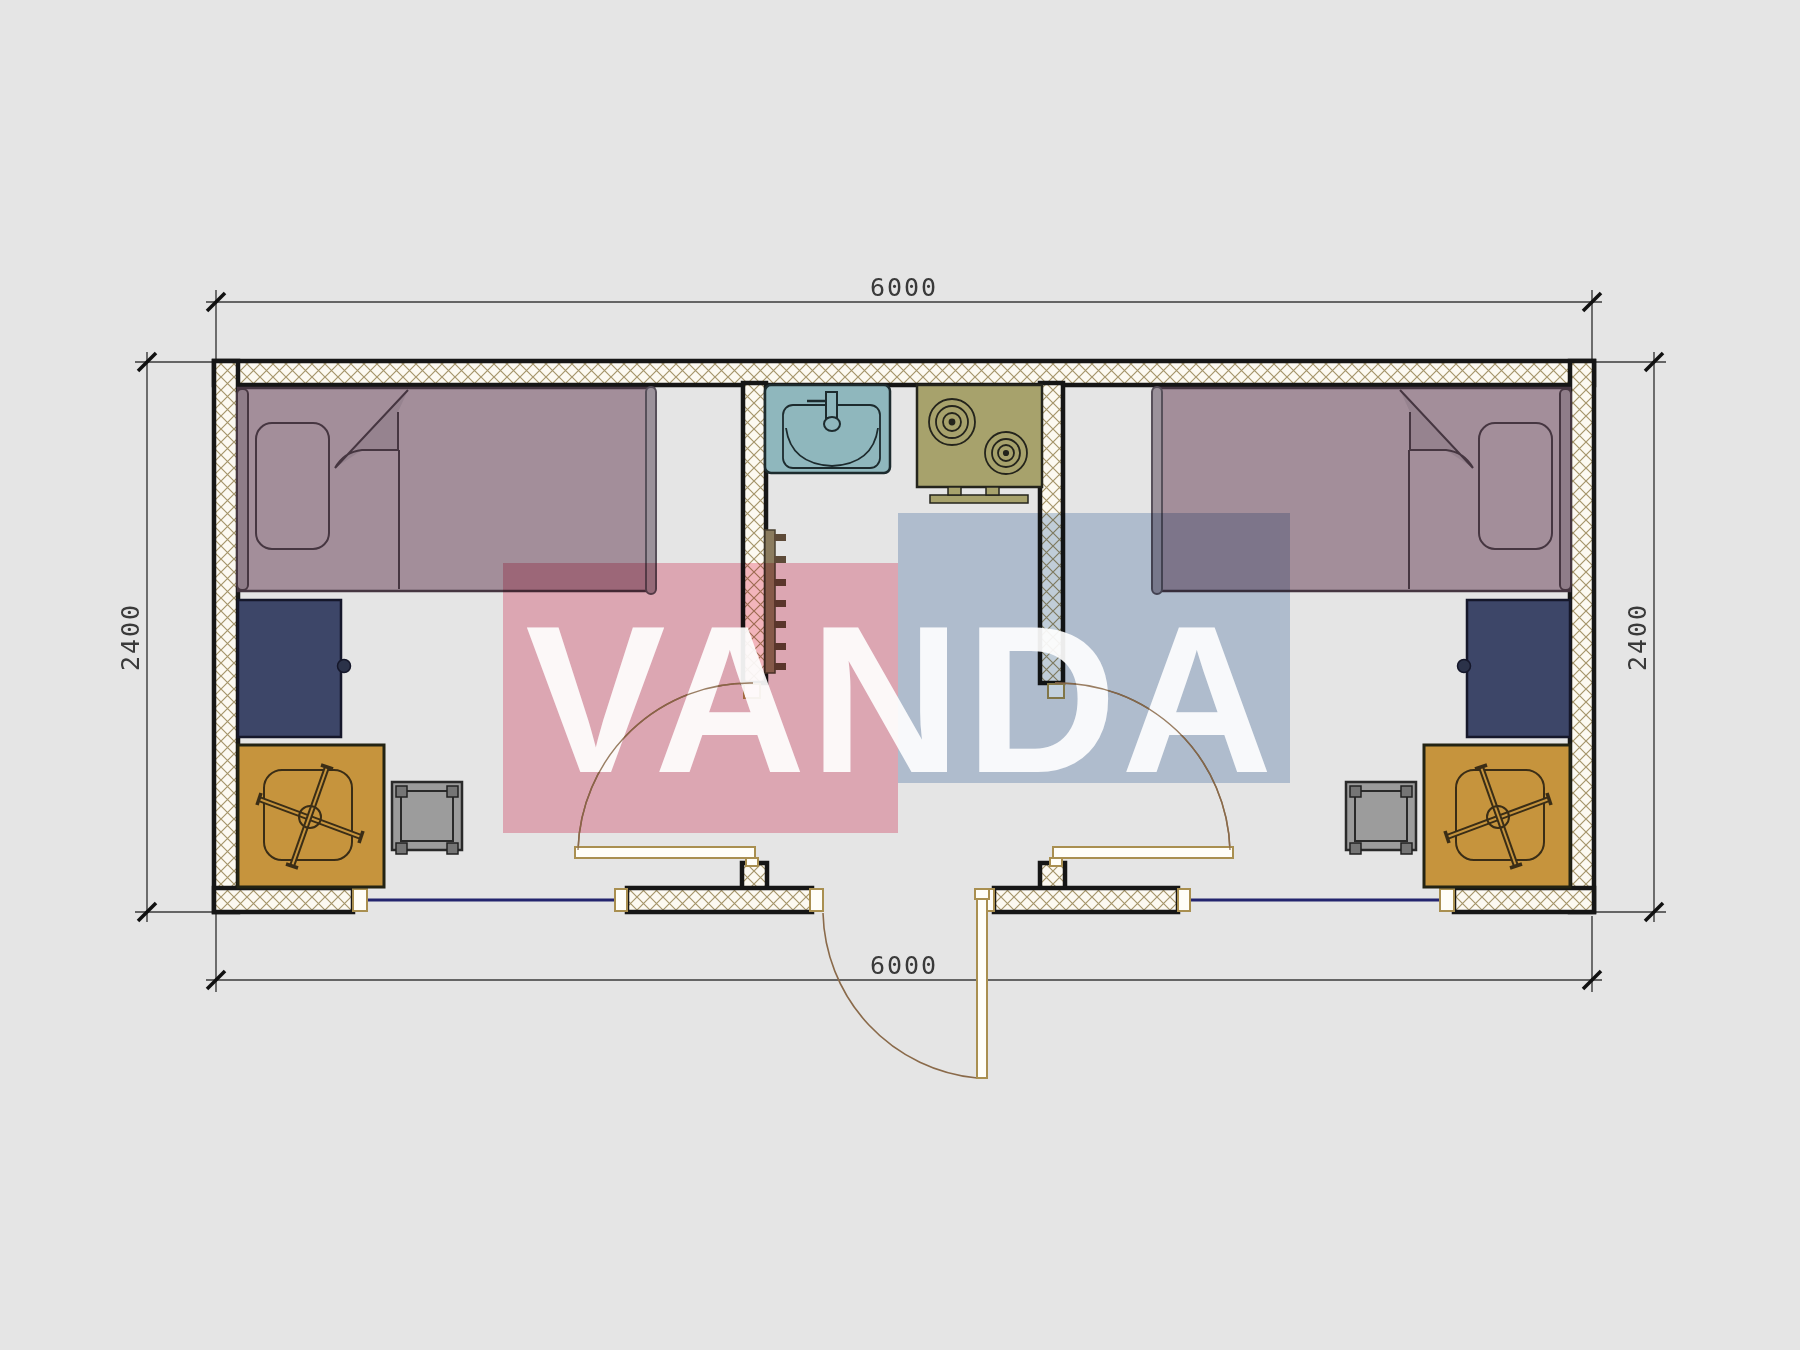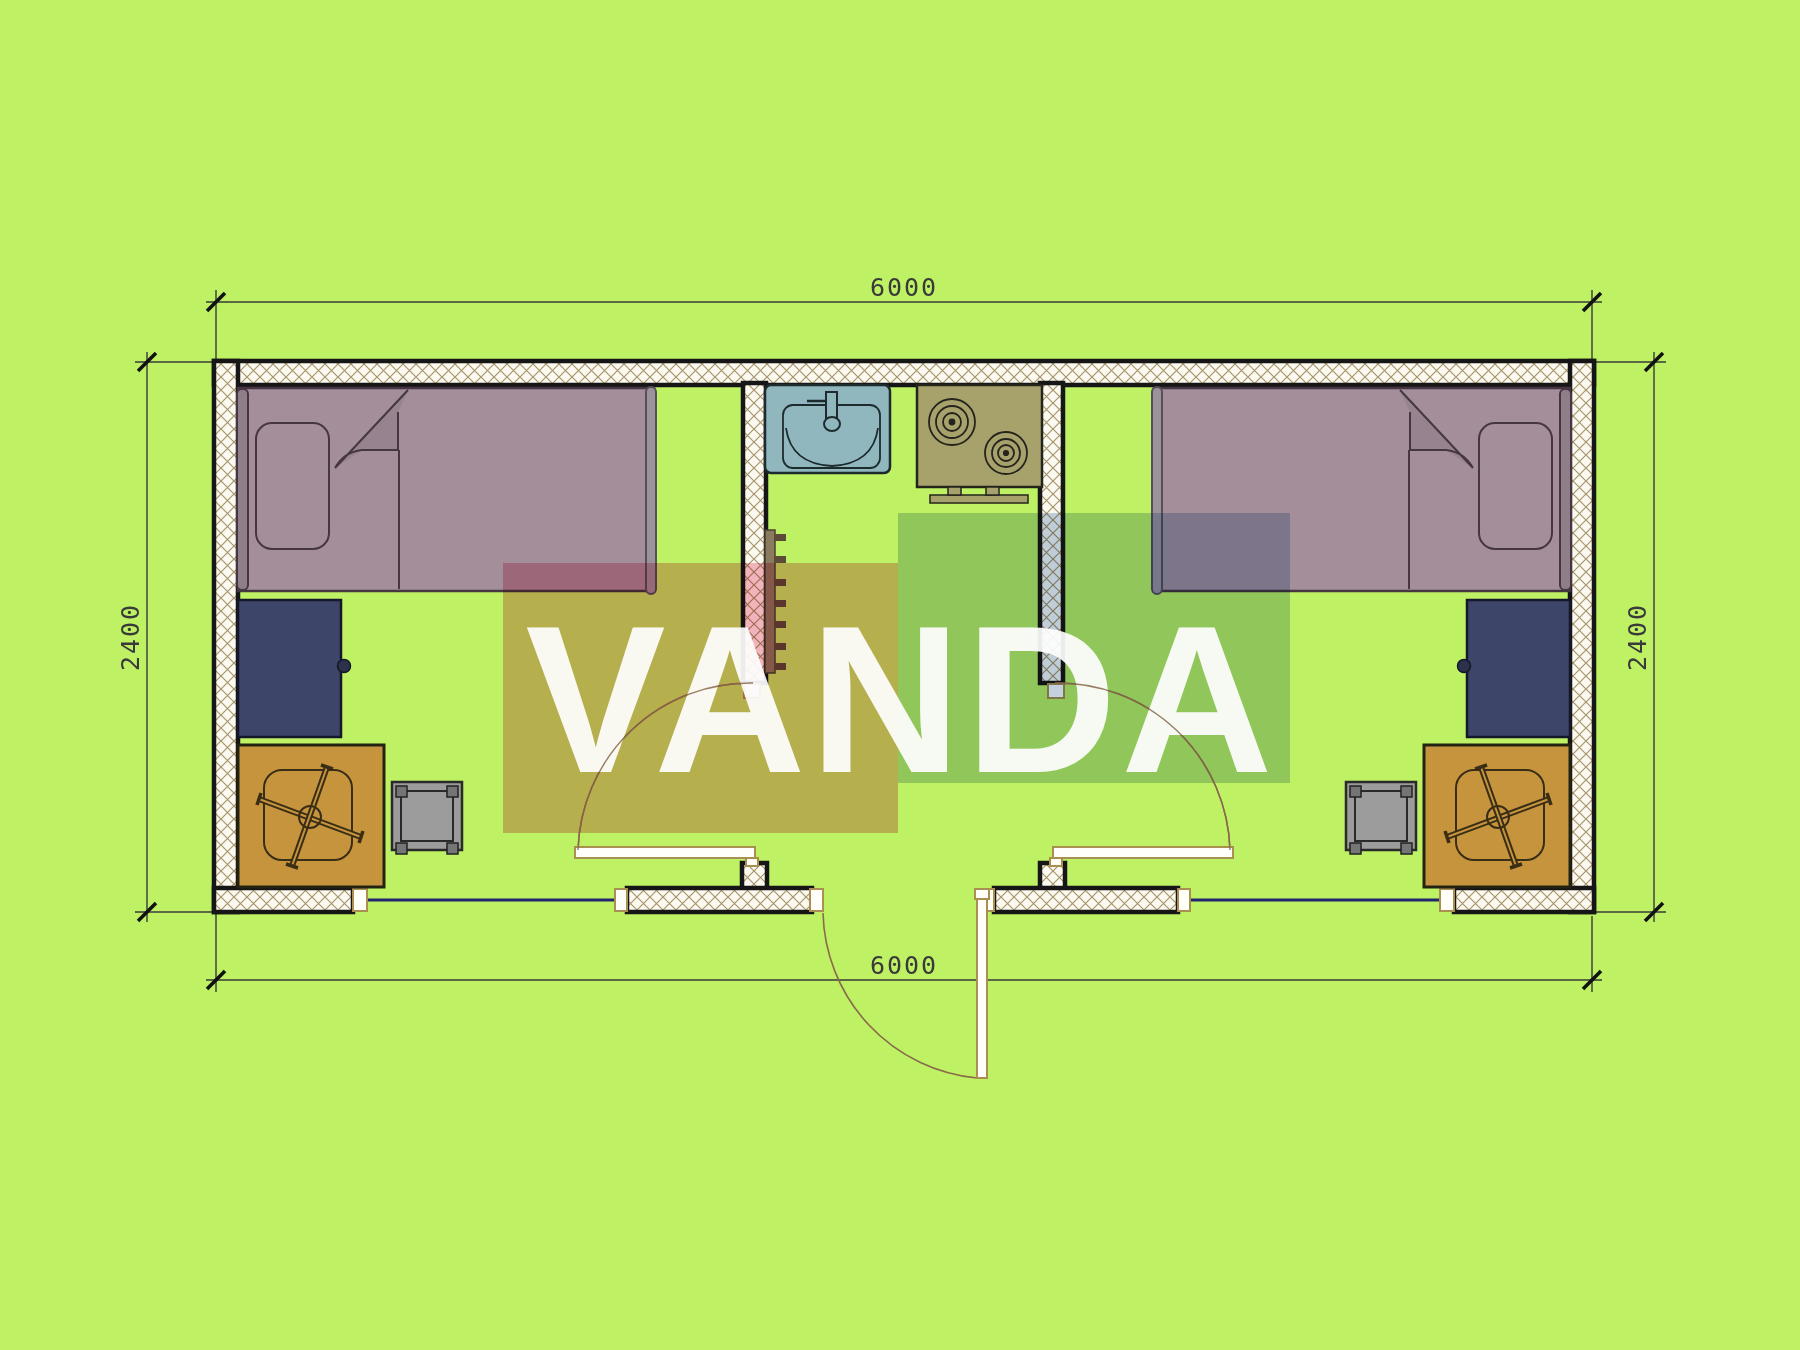--- a/index.html
+++ b/index.html
@@ -1,16 +1,16 @@
 <!DOCTYPE html>
 <html><head>
 <meta charset="utf-8">
 <style>
   html,body{margin:0;padding:0;background:#ffffff;}
-  .page{width:1800px;height:1350px;position:relative;background:#bef264;overflow:hidden;}
+  .page{width:1800px;height:1350px;position:relative;background:#e5e5e5;overflow:hidden;}
   svg{display:block;}
   text{font-family:"DejaVu Sans Mono","Liberation Mono",monospace;}
   .dim-text{font-size:25px;letter-spacing:2px;}
   .wm-text{font-family:"Liberation Sans","DejaVu Sans",sans-serif;font-weight:bold;font-size:210px;letter-spacing:4px;}
   .blend-mult{mix-blend-mode:multiply;}
 </style>
 </head>
 <body>
 
 <div class="page">

